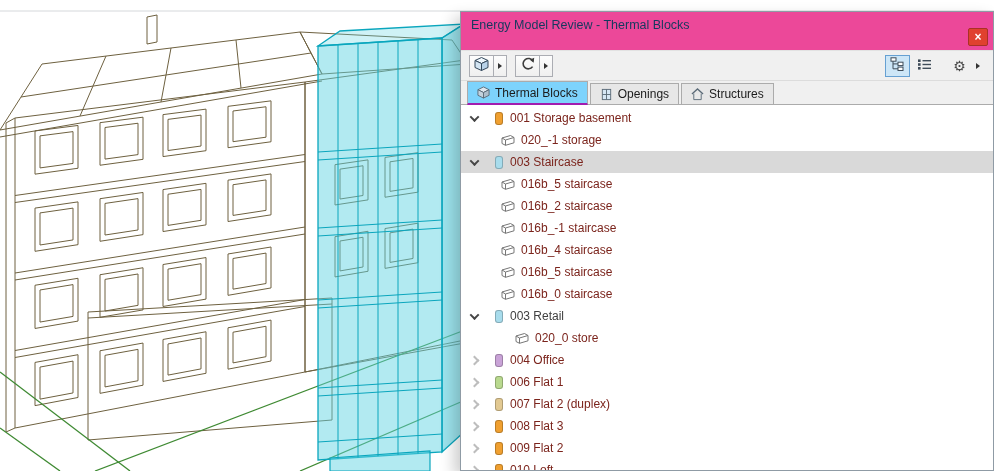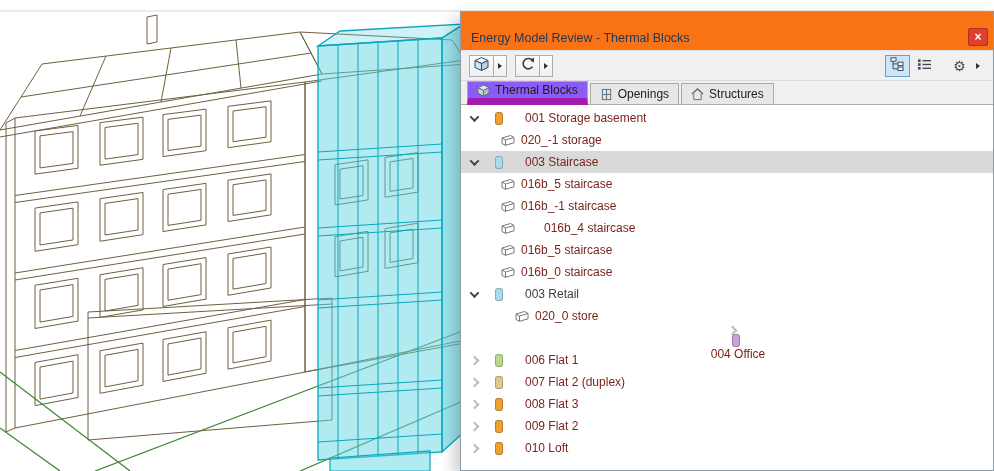--- a/index.html
+++ b/index.html
@@ -8,21 +8,21 @@
   button{font:inherit;cursor:default}
 
   
   .stage{position:absolute;inset:0;background:#fff}
   .stage svg{display:block}
 
   
   .dialog{position:absolute;left:460px;top:11px;width:534px;height:460px;
     background:#fff;border:1px solid #8f9ba5;box-shadow:-6px 6px 14px rgba(0,0,0,.20);
     display:flex;flex-direction:column;z-index:10}
-  .titlebar{height:38px;display:flex;align-items:flex-end;padding:0 8px 5px 10px;position:relative;background:#f97316}
+  .titlebar{height:38px;display:flex;align-items:flex-end;padding:0 8px 18px 10px;position:relative;background:#ec4899}
   .title{font-size:12.5px;color:#14395e}
   .closebtn{position:absolute;top:16px;right:5px;width:20px;height:18px;background:#e0412f;
     color:#fff;border:1px solid #a93226;border-radius:2px;font-size:12px;font-weight:bold;
     line-height:15px;text-align:center;padding:0}
 
   
   .toolbar{height:31px;background:#f0f0f0;border-top:1px solid #e2e2e2;border-bottom:1px solid #dcdcdc;
     display:flex;align-items:center;padding:0 8px;gap:2px}
   .tb-group{display:flex;margin-right:6px}
   .tb-btn{height:22px;min-width:25px;display:flex;align-items:center;justify-content:center;
@@ -33,34 +33,34 @@
   .tb-btn.selected{background:#cde6f7;border-color:#66a0d2}
   .tri{width:0;height:0;border-left:4px solid #333;border-top:3.5px solid transparent;border-bottom:3.5px solid transparent}
   .spacer{flex:1}
   .gearglyph{font-family:"DejaVu Sans",sans-serif;font-size:14px;color:#4a4a4a;line-height:1}
 
   
   .tabbar{height:24px;background:#f0f0f0;display:flex;align-items:flex-end;padding-left:6px;
     border-bottom:1px solid #ababab}
   .tab{display:flex;align-items:center;gap:5px;height:21px;padding:0 9px;font-size:12px;color:#1c1c1c;
     background:#e7e7e7;border:1px solid #ababab;border-bottom:none;margin-right:2px}
-  .tab.active{background:#8b5cf6;height:24px;margin-bottom:-1px;border-bottom:7px solid #a21caf}
+  .tab.active{background:#7dd3fc;height:24px;margin-bottom:-1px;border-bottom:2px solid #a21caf}
   .ticon{display:flex;align-items:center}
 
   
   .tree{flex:1;background:#fff;overflow:hidden;padding-top:2px}
   .row{height:22px;display:flex;align-items:center;font-size:12px;white-space:nowrap}
   .row.selected{background:#d9d9d9}
   .chev{width:7px;height:7px;flex:none;margin-left:10px}
   .chev.exp{border-right:2px solid #464646;border-bottom:2px solid #464646;transform:rotate(45deg) translate(-1px,-1px)}
   .chev.col{border-right:2px solid #bdbdbd;border-bottom:2px solid #bdbdbd;transform:rotate(-45deg)}
   .cap{width:8px;height:13px;border-radius:3px;flex:none;margin-left:17px;border:1px solid rgba(0,0,0,.22)}
   .zicon{flex:none;margin-left:40px;display:flex;align-items:center}
   .lbl{margin-left:6px}
-  .row.group .lbl{margin-left:22px}
+  .row.group .lbl{margin-left:7px}
 </style>
 </head>
 <body>
 
 <div class="stage">
   <svg id="scene" width="994" height="471" viewBox="0 0 994 471">
       <line x1="0" y1="11" x2="994" y2="11" stroke="#d5d8db" stroke-width="1"></line>
       <polygon points="0,130 42,64 300,32 322,74" stroke="#6E6140" fill="none" fill-opacity="1" stroke-width="1"></polygon>
       <line x1="21" y1="97" x2="311" y2="53" stroke="#6E6140" stroke-width="1"></line>
       <line x1="80" y1="116" x2="106" y2="56" stroke="#6E6140" stroke-width="1"></line>
@@ -287,23 +287,34 @@
       </div>
       <div class="row zone" style="color: rgb(123, 36, 28);">
         <span class="zicon">
           <svg width="14" height="12" viewBox="0 0 14 12">
             <polygon points="1,4 9.5,1.5 13,3.5 4.5,6" fill="none" stroke="#767676"></polygon>
             <polyline points="1,4 1,9.5 4.5,11.3 4.5,6" fill="none" stroke="#767676"></polyline>
             <line x1="4.5" y1="11.3" x2="13" y2="8.8" stroke="#767676"></line>
             <line x1="13" y1="3.5" x2="13" y2="8.8" stroke="#767676"></line>
           </svg>
         </span>
+        <span class="lbl">016b_2 staircase</span>
+      </div>
+      <div class="row zone" style="color: rgb(123, 36, 28);">
+        <span class="zicon">
+          <svg width="14" height="12" viewBox="0 0 14 12">
+            <polygon points="1,4 9.5,1.5 13,3.5 4.5,6" fill="none" stroke="#767676"></polygon>
+            <polyline points="1,4 1,9.5 4.5,11.3 4.5,6" fill="none" stroke="#767676"></polyline>
+            <line x1="4.5" y1="11.3" x2="13" y2="8.8" stroke="#767676"></line>
+            <line x1="13" y1="3.5" x2="13" y2="8.8" stroke="#767676"></line>
+          </svg>
+        </span>
         <span class="lbl">016b_-1 staircase</span>
       </div>
-      <div class="row zone" style="color: rgb(123, 36, 28); gap: 23px;">
+      <div class="row zone" style="color: rgb(123, 36, 28);">
         <span class="zicon">
           <svg width="14" height="12" viewBox="0 0 14 12">
             <polygon points="1,4 9.5,1.5 13,3.5 4.5,6" fill="none" stroke="#767676"></polygon>
             <polyline points="1,4 1,9.5 4.5,11.3 4.5,6" fill="none" stroke="#767676"></polyline>
             <line x1="4.5" y1="11.3" x2="13" y2="8.8" stroke="#767676"></line>
             <line x1="13" y1="3.5" x2="13" y2="8.8" stroke="#767676"></line>
           </svg>
         </span>
         <span class="lbl">016b_4 staircase</span>
       </div>
@@ -338,21 +349,21 @@
         <span class="zicon">
           <svg width="14" height="12" viewBox="0 0 14 12">
             <polygon points="1,4 9.5,1.5 13,3.5 4.5,6" fill="none" stroke="#767676"></polygon>
             <polyline points="1,4 1,9.5 4.5,11.3 4.5,6" fill="none" stroke="#767676"></polyline>
             <line x1="4.5" y1="11.3" x2="13" y2="8.8" stroke="#767676"></line>
             <line x1="13" y1="3.5" x2="13" y2="8.8" stroke="#767676"></line>
           </svg>
         </span>
         <span class="lbl">020_0 store</span>
       </div>
-      <div class="row group" style="color: rgb(123, 36, 28); flex-direction: column;">
+      <div class="row group" style="color: rgb(123, 36, 28);">
         <span class="chev col"></span>
         <span class="cap" style="background: rgb(201, 163, 215);"></span>
         <span class="lbl">004 Office</span>
       </div>
       <div class="row group" style="color: rgb(123, 36, 28);">
         <span class="chev col"></span>
         <span class="cap" style="background: rgb(185, 217, 143);"></span>
         <span class="lbl">006 Flat 1</span>
       </div>
       <div class="row group" style="color: rgb(123, 36, 28);">

